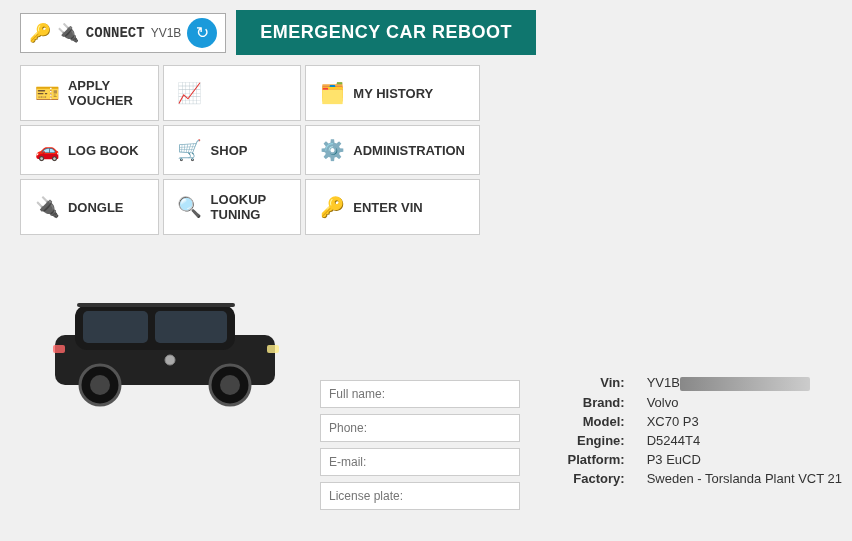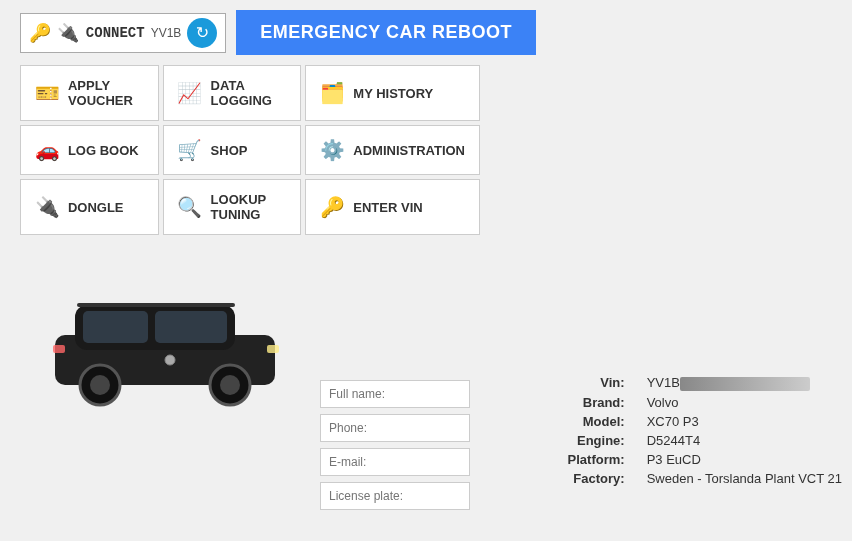--- a/index.html
+++ b/index.html
@@ -53,21 +53,21 @@
       border-radius: 50%;
       display: flex;
       align-items: center;
       justify-content: center;
       cursor: pointer;
       color: white;
       font-size: 16px;
     }
 
     .emergency-btn {
-      background: #3b82f6;
+      background: #0f766e;
       color: white;
       font-weight: bold;
       font-size: 18px;
       padding: 12px 24px;
       border: none;
       cursor: pointer;
       letter-spacing: 0.5px;
     }
 
     .grid-buttons {
@@ -111,21 +111,21 @@
     }
 
     .form-section {
       display: flex;
       flex-direction: column;
       gap: 6px;
       margin-left: 10px;
     }
 
     .form-input {
-      width: 150px;
+      width: 200px;
       padding: 6px 8px;
       border: 1px solid #ccc;
       background: white;
       font-size: 12px;
       color: #888;
     }
 
     .right-info {
       margin-left: auto;
       display: flex;
@@ -191,21 +191,20 @@
   <button class="emergency-btn">EMERGENCY CAR REBOOT</button>
 </div>
 
 <div class="grid-buttons">
 <div class="grid-btn">
       <span class="btn-icon">🎫</span>
       <span>APPLY VOUCHER</span>
     </div>
     <div class="grid-btn">
       <span class="btn-icon">📈</span>
-      <span>DATA LOGGING</span>
     </div>
     <div class="grid-btn">
       <span class="btn-icon">🗂️</span>
       <span>MY HISTORY</span>
     </div>
     <div class="grid-btn">
       <span class="btn-icon">🚗</span>
       <span>LOG BOOK</span>
     </div>
     <div class="grid-btn">

